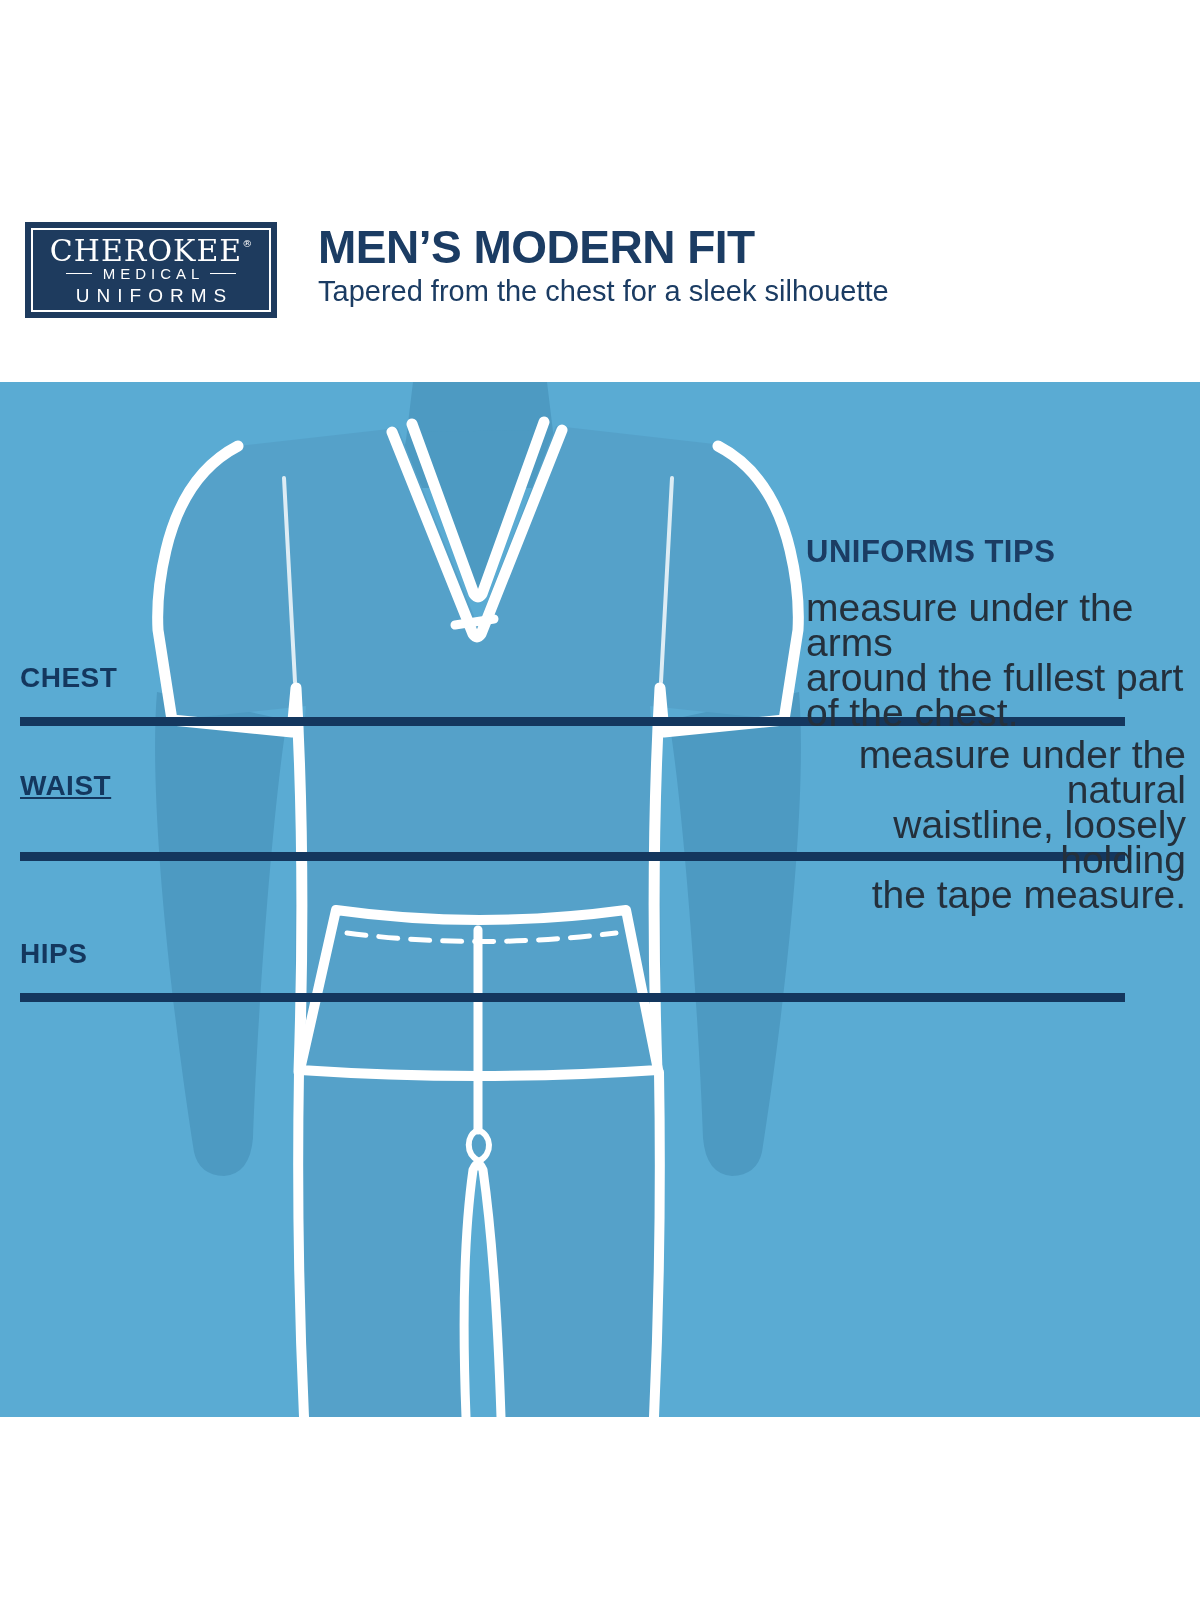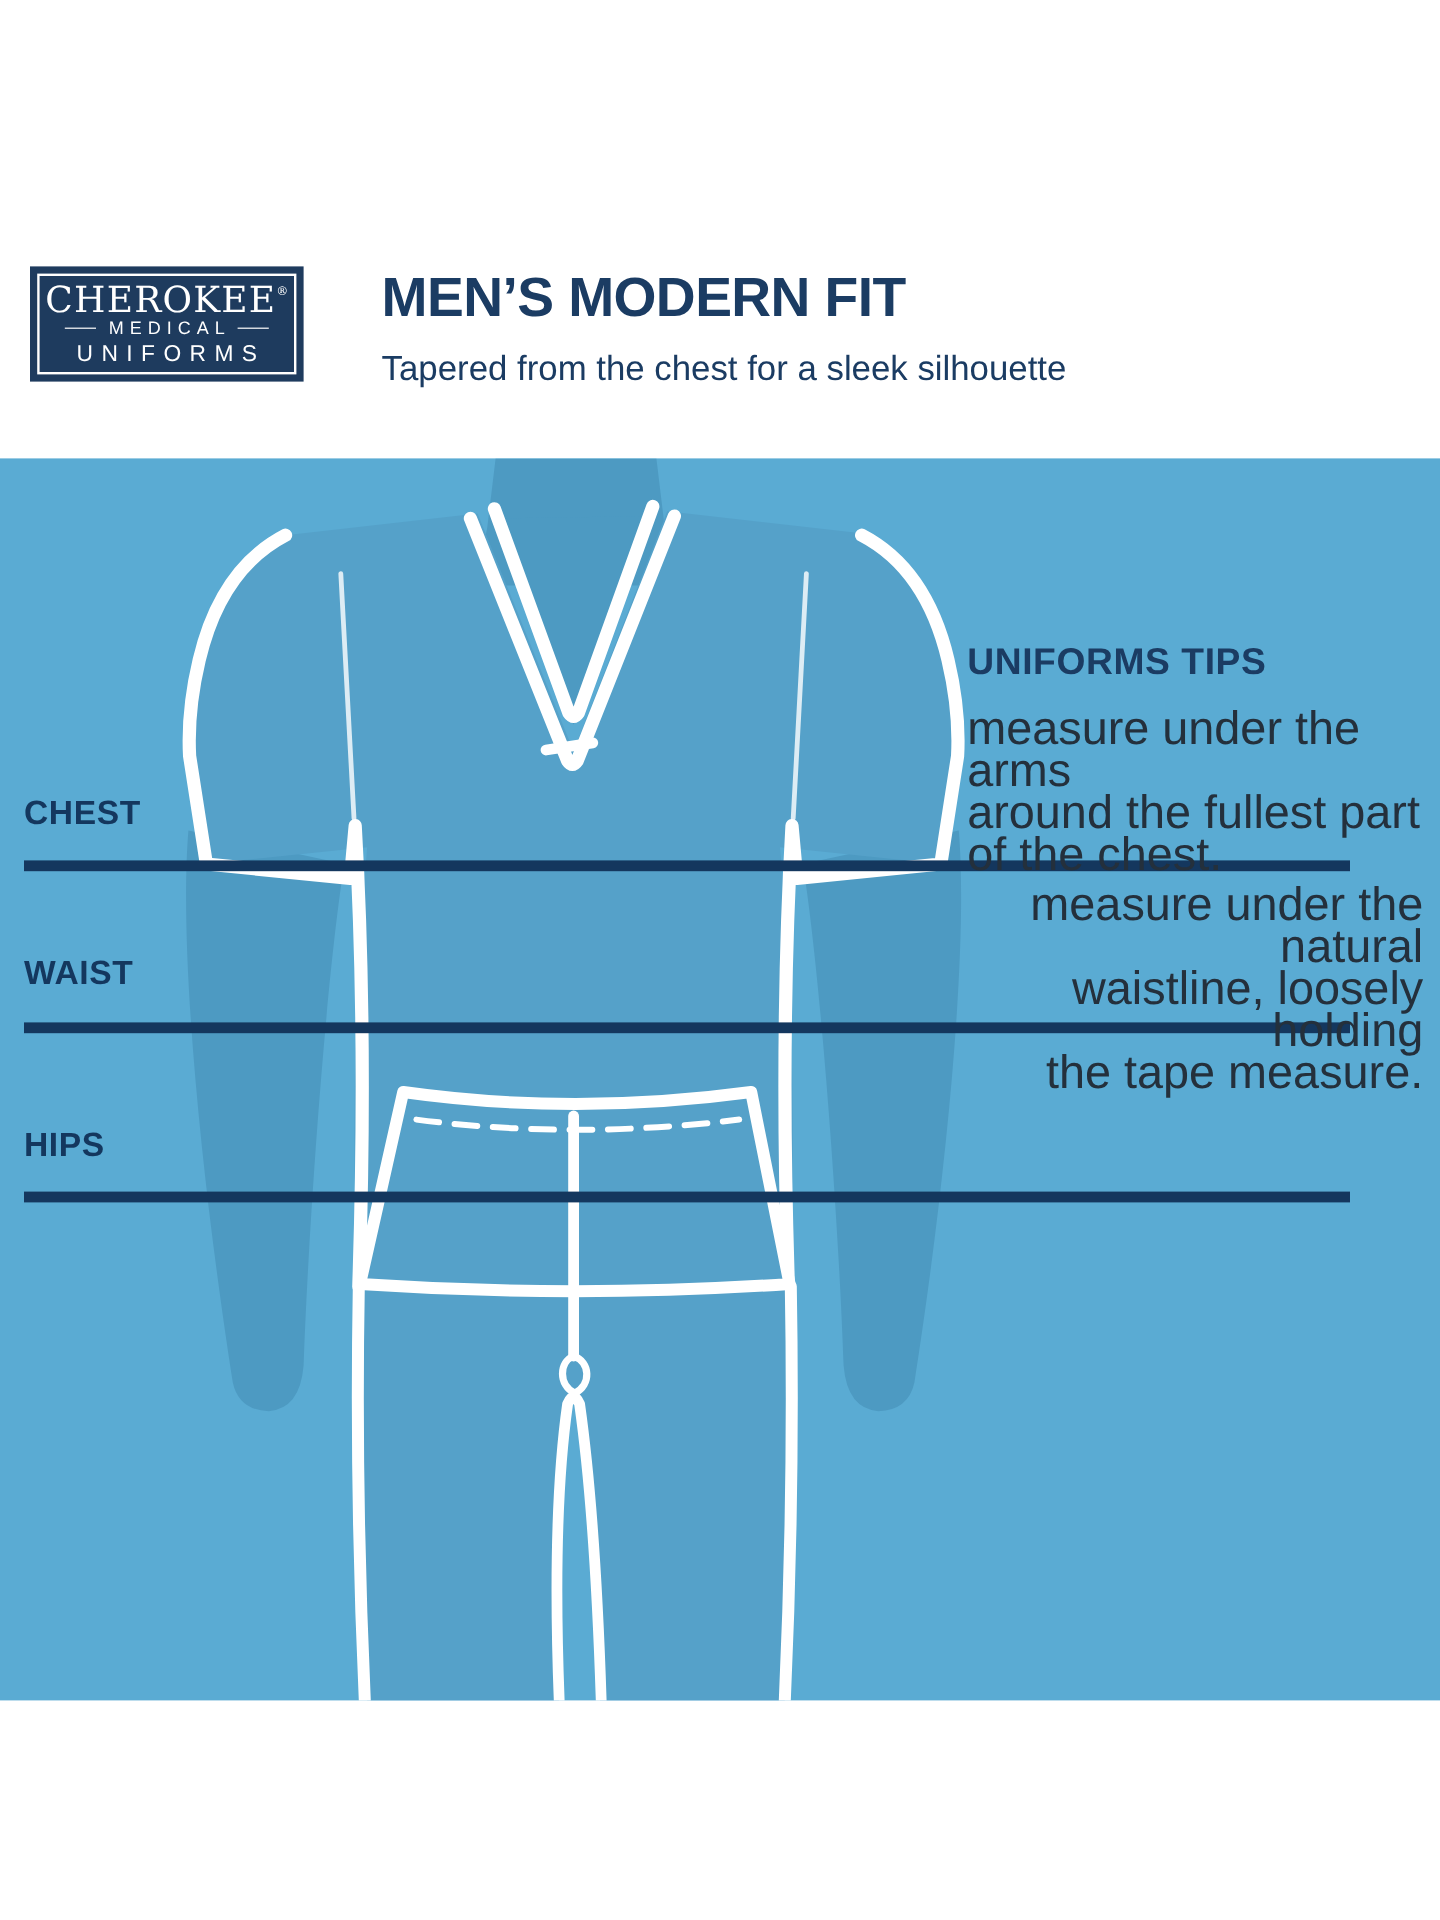--- a/index.html
+++ b/index.html
@@ -9,41 +9,41 @@
     --line-navy:#14375e;
     --heading-navy:#1b3c63;
     --body-text:#24303c;
     --logo-navy:#1e3b5e;
   }
   *{margin:0;padding:0;box-sizing:border-box;}
   html,body{width:1200px;height:1600px;background:#fff;overflow:hidden;}
   .page{position:relative;width:1200px;height:1600px;background:#fff;font-family:"Liberation Sans",sans-serif;}
 
   
-  .logo{position:absolute;left:25px;top:222px;width:228px;height:96px;background:var(--logo-navy);}
+  .logo{position:absolute;left:25px;top:222px;width:252px;height:96px;background:var(--logo-navy);}
   .logo-inner{position:absolute;inset:6px;border:2px solid #fff;display:flex;flex-direction:column;align-items:center;justify-content:center;color:#fff;}
   .logo-brand{font-family:"DejaVu Serif","Liberation Serif",serif;font-size:30px;letter-spacing:1px;line-height:1;white-space:nowrap;}
   .logo-reg{font-size:10px;vertical-align:14px;letter-spacing:0;}
   .logo-medical{display:flex;align-items:center;font-size:15px;letter-spacing:5px;margin-top:0;line-height:1;white-space:nowrap;text-indent:5px;}
   .logo-medical::before,.logo-medical::after{content:"";display:inline-block;width:26px;height:1px;background:#fff;margin:0 6px;}
   .logo-uniforms{font-size:19px;font-weight:400;letter-spacing:7px;margin-top:5px;line-height:1;white-space:nowrap;text-indent:7px;}
 
   .title-block{position:absolute;left:318px;top:224px;}
   .title{font-size:46px;font-weight:700;letter-spacing:-.5px;color:var(--heading-navy);line-height:1;white-space:nowrap;}
-  .subtitle{font-size:29px;font-weight:400;color:var(--heading-navy);margin-top:23px;line-height:1.1;white-space:nowrap;}
+  .subtitle{font-size:29px;font-weight:400;color:var(--heading-navy);margin-top:6px;line-height:1.1;white-space:nowrap;}
 
   
   .panel{position:absolute;left:0;top:382px;width:1200px;height:1035px;background:var(--panel-blue);}
   .figure-svg{position:absolute;left:0;top:0;width:1200px;height:1035px;display:block;}
 
   
   .measure-line{position:absolute;left:20px;width:1105px;height:9px;background:var(--line-navy);}
   .line-chest{top:717px;} .line-waist{top:852px;} .line-hips{top:993px;}
   .measure-label{position:absolute;left:20px;font-size:28px;font-weight:700;letter-spacing:.5px;color:var(--line-navy);line-height:1;white-space:nowrap;}
-  .label-chest{top:664px;} .label-waist{top:797px;} .label-hips{top:940px;}
+  .label-chest{top:664px;} .label-waist{top:772px;text-decoration:underline;} .label-hips{top:940px;}
 
   
   .tips-heading{position:absolute;left:806px;top:536px;font-size:31px;font-weight:700;letter-spacing:.5px;color:var(--heading-navy);line-height:1;white-space:nowrap;}
   .tip-text{position:absolute;left:806px;width:380px;font-size:39px;color:var(--body-text);line-height:35px;white-space:pre-line;}
   .tip-chest{top:590px;} .tip-waist{top:737px;text-align:right;} .tip-hips{top:910px;}
 </style>
 </head>
 <body>
 
 <div class="page">

